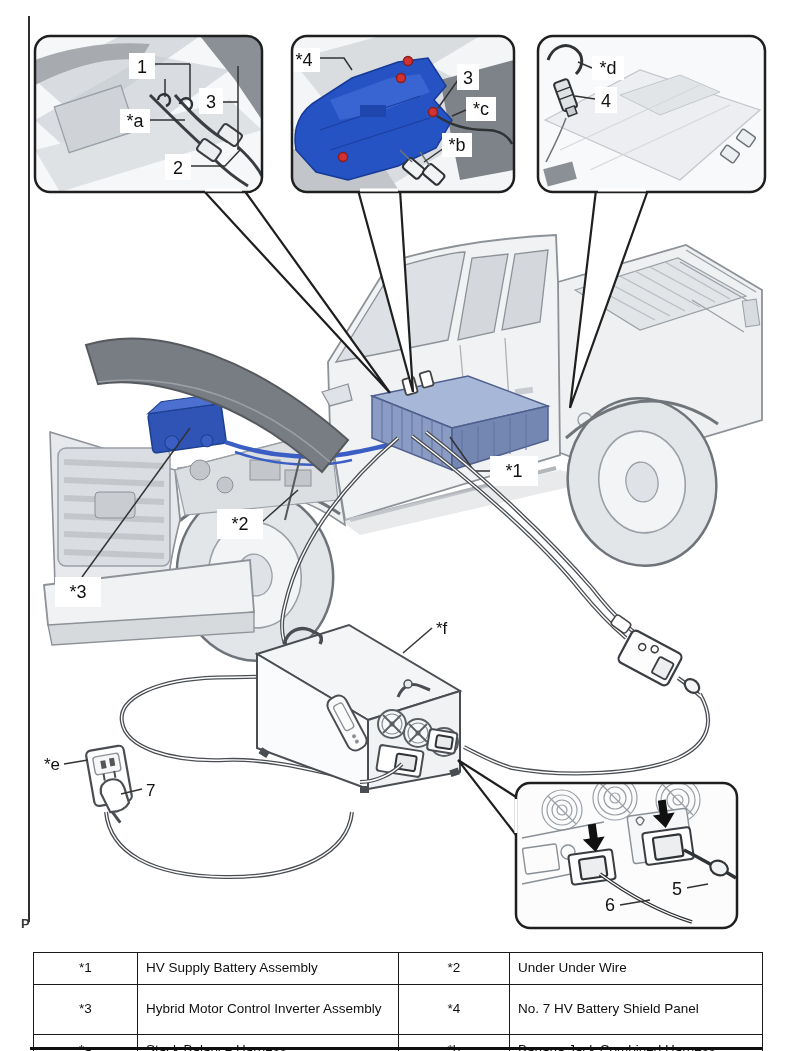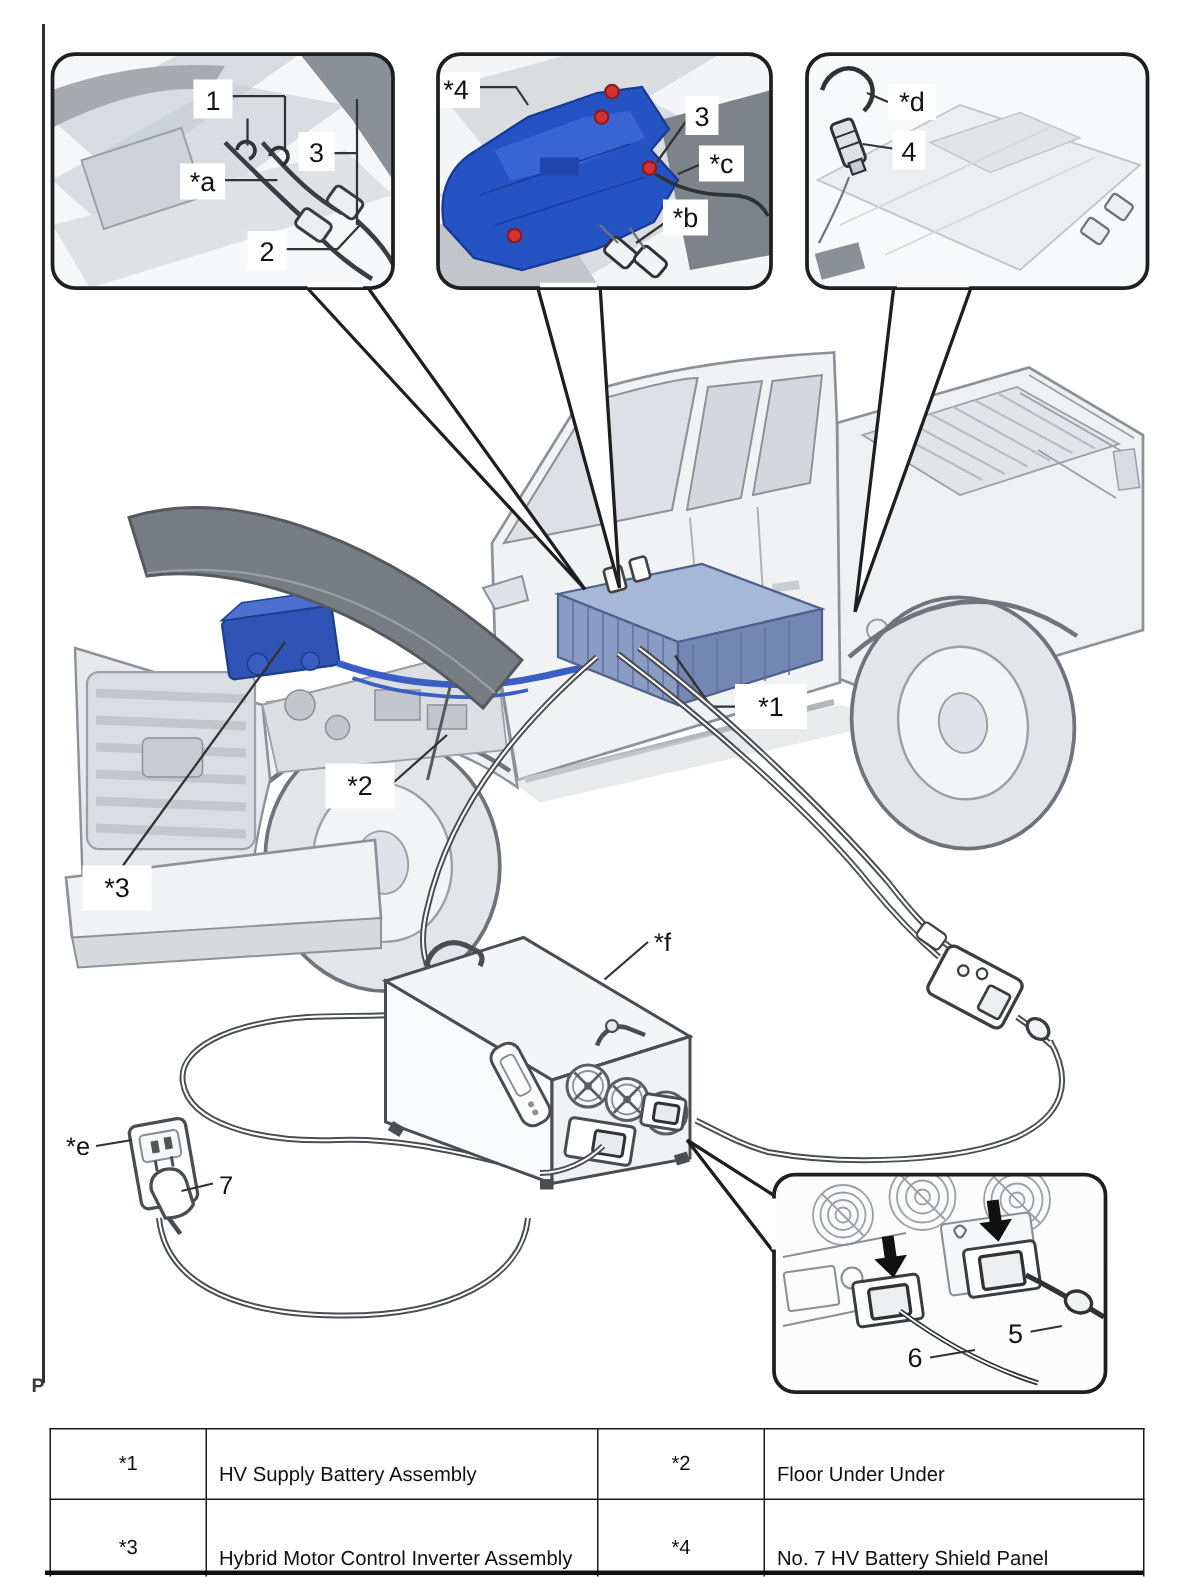--- a/index.html
+++ b/index.html
@@ -12,21 +12,21 @@
   svg text{font-family:"Liberation Sans",sans-serif;}
   .cl{font-size:18px;fill:#111;}
   .cls{font-size:17px;fill:#111;}
   table.legend{
     position:absolute;left:33px;top:952px;width:729px;
     border-collapse:collapse;table-layout:fixed;
     font-size:13.5px;color:#101010;
   }
   table.legend td{border:1.5px solid #1a1a1a;background:#fff;line-height:1.25;}
   table.legend td.k{text-align:center;}
-  table.legend td.v{text-align:left;padding:18px 6px 3px 8px;}
+  table.legend td.v{text-align:left;padding:3px 6px 3px 8px;}
   tr.r1 td{height:25px;}
   tr.r2 td{height:43px;}
   tr.r3 td{height:24px;}
   .bottom-rule{position:absolute;left:30px;top:1047px;width:732px;height:3px;background:#0f0f0f;}
 </style>
 </head>
 <body>
 
 <div class="page-border-left"></div>
 <div class="footer-letter">P</div>
@@ -451,21 +451,21 @@
       <col style="width:104px">
       <col style="width:261px">
       <col style="width:111px">
       <col style="width:253px">
     </colgroup>
   <tbody>
     <tr class="r1">
       <td class="k">*1</td>
       <td class="v">HV Supply Battery Assembly</td>
       <td class="k">*2</td>
-      <td class="v">Floor Under Under</td>
+      <td class="v">Under Under Wire</td>
     </tr>
     <tr class="r2">
       <td class="k">*3</td>
       <td class="v">Hybrid Motor Control Inverter Assembly</td>
       <td class="k">*4</td>
       <td class="v">No. 7 HV Battery Shield Panel</td>
     </tr>
     <tr class="r3">
       <td class="k">*a</td>
       <td class="v">Stack Balance Harness</td>

